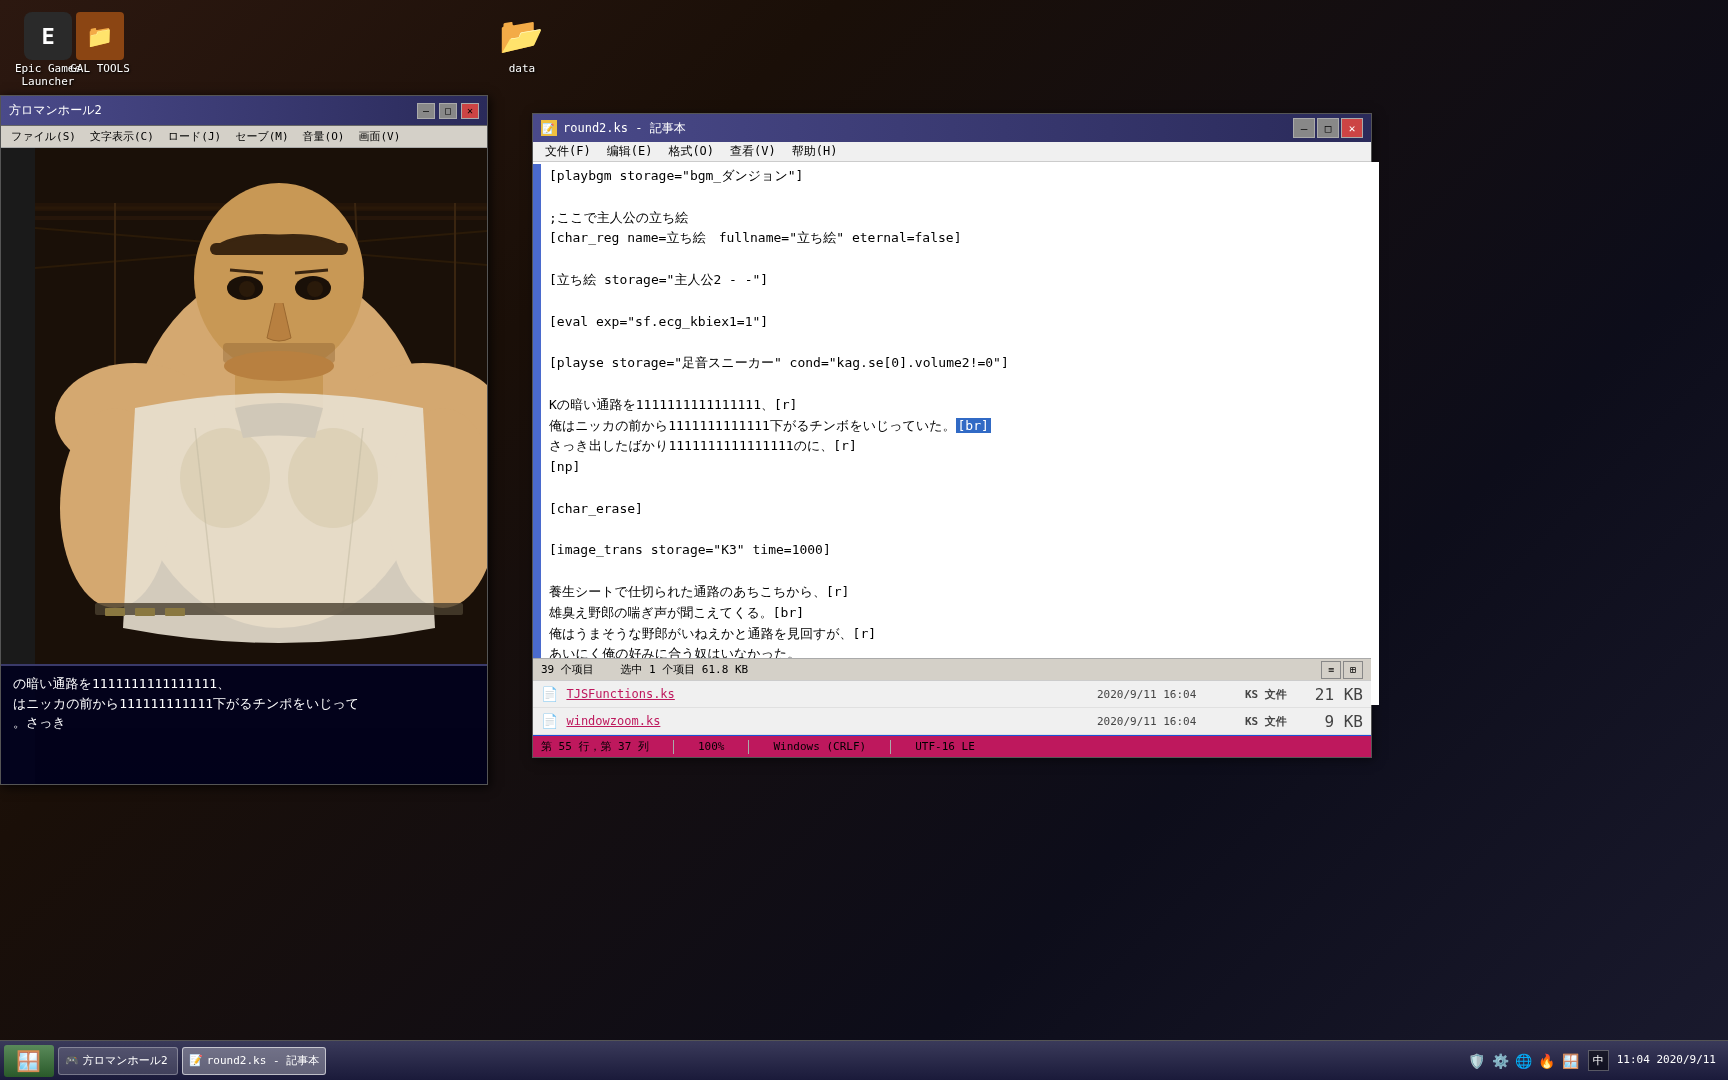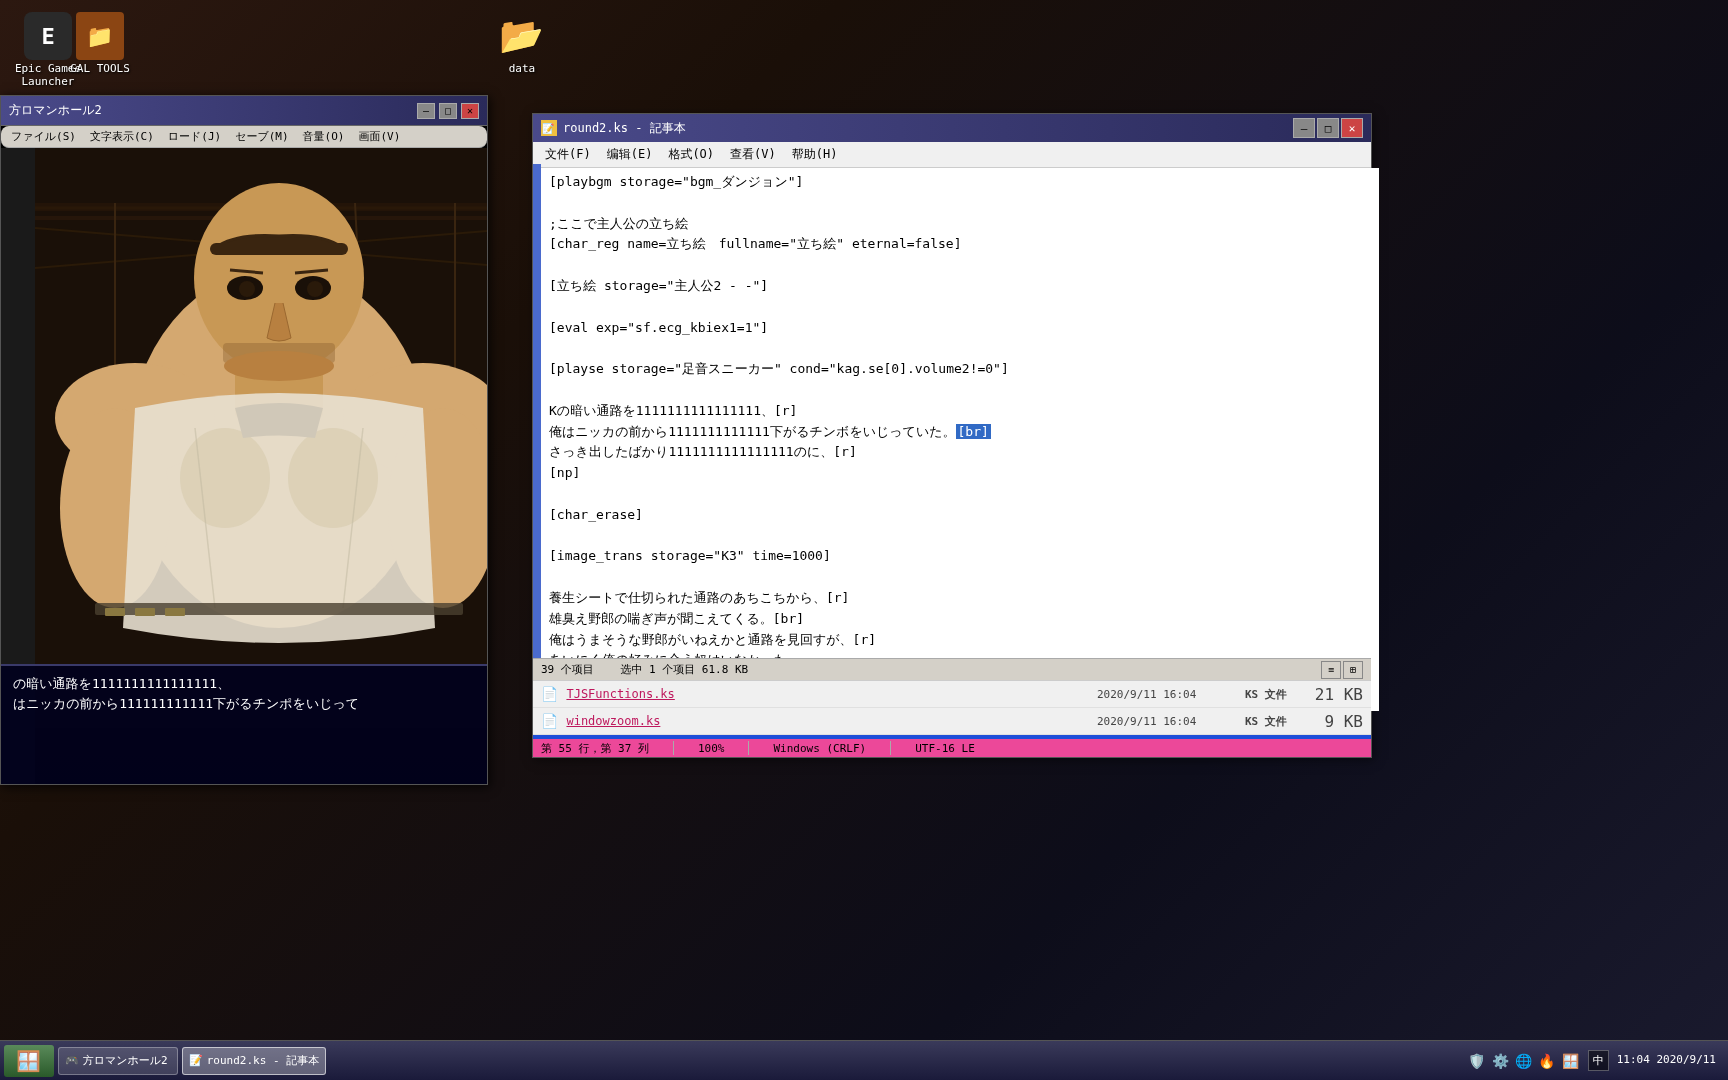--- a/index.html
+++ b/index.html
@@ -128,21 +128,20 @@
     .titlebar-btn.close-btn { background: #c44; }
 
     .game-menubar {
       background: #d4d0c8;
       height: 22px;
       display: flex;
       align-items: center;
       padding: 0 4px;
       gap: 2px;
       border-bottom: 1px solid #aaa;
-      border-radius: 8px;
     }
     .game-menu-item {
       font-size: 11px;
       color: #000;
       padding: 2px 6px;
       cursor: pointer;
     }
 
     .game-content {
       width: 100%;
@@ -225,21 +224,21 @@
       align-items: center;
       justify-content: center;
       font-size: 11px;
       cursor: pointer;
       color: #000;
     }
     .np-btn.close { background: #c44; color: white; }
 
     .notepad-menubar {
       background: #f0f0f0;
-      height: 26px;
+      height: 20px;
       display: flex;
       align-items: center;
       padding: 0 4px;
       border-bottom: 1px solid #ccc;
     }
     .np-menu-item {
       font-size: 12px;
       color: #000;
       padding: 2px 8px;
       cursor: pointer;
@@ -281,22 +280,22 @@
       height: calc(100% - 100px);
       background: #4a6acd;
     }
 
     .notepad-statusbar {
       position: absolute;
       bottom: 0;
       left: 0;
       right: 0;
       height: 22px;
-      background: #ec4899;
-      border-top: 4px solid #1d4ed8;
+      background: #be185d;
+      border-top: 1px solid #1d4ed8;
       display: flex;
       align-items: center;
       padding: 0 8px;
       font-size: 11px;
       color: #000;
       gap: 20px;
     }
     .status-divider {
       width: 1px;
       height: 14px;
@@ -545,20 +544,21 @@
           <rect x="60" y="455" width="368" height="12" fill="#4a4030" rx="2" opacity="0.8"></rect>
           <rect x="70" y="460" width="20" height="8" fill="#8a7840" rx="1"></rect>
           <rect x="100" y="460" width="20" height="8" fill="#8a7840" rx="1"></rect>
           <rect x="130" y="460" width="20" height="8" fill="#8a7840" rx="1"></rect>
         </svg>
       </div>
 
       <div class="game-textbox">
         <div style="font-size:13px;">の暗い通路を1111111111111111、</div>
         <div style="font-size:13px;">はニッカの前から111111111111下がるチンポをいじって</div>
+        <div style="font-size:13px;">。さっき</div>
       </div>
     </div>
   </div>
 
   <div class="notepad-window">
     <div class="notepad-titlebar">
       <div class="notepad-title-left">
         <div class="notepad-icon">📝</div>
         <span>round2.ks - 記事本</span>
       </div>

